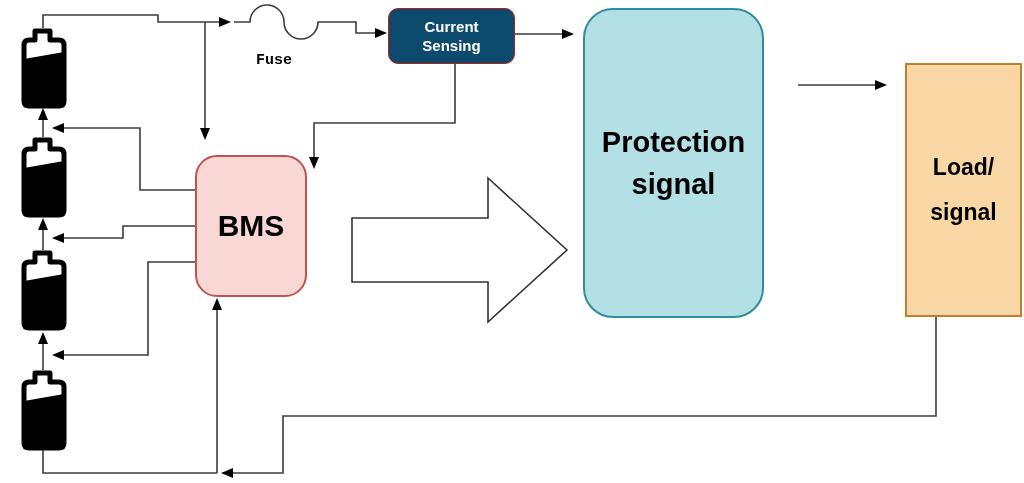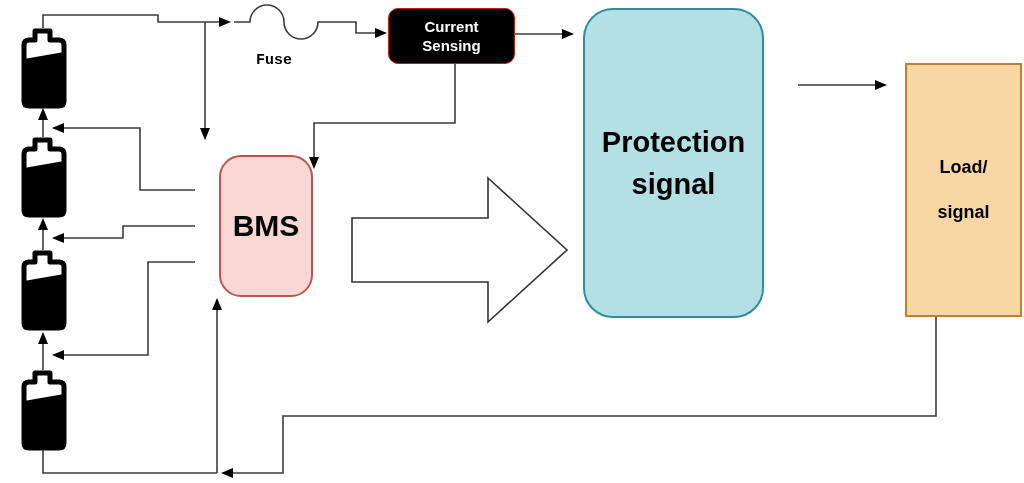--- a/index.html
+++ b/index.html
@@ -16,46 +16,45 @@
     display:flex;
     flex-direction:column;
     justify-content:center;
     align-items:center;
     text-align:center;
     font-weight:700;
     color:#000;
   }
   #current-sensing{
     left:388px;top:8px;width:127px;height:56px;
-    background:#000000;
+    background:#0c4a6e;
     border:1px solid #c21a10;
     border-radius:10px;
     color:#ffffff;
     font-size:15px;line-height:19px;
   }
   #bms{
-    left:195px;top:155px;width:94px;height:142px;
+    left:195px;top:155px;width:112px;height:142px;
     background:#f8d7d4;
     border:2px solid #bf5350;
     border-radius:22px;
     font-size:30px;
-    margin-left:24px;
   }
   #protection{
     left:583px;top:8px;width:181px;height:310px;
     background:#b2e0e4;
     border:2px solid #2f8e9b;
     border-radius:30px;
     font-size:29px;line-height:42px;
   }
   #load-charger{
     left:905px;top:63px;width:117px;height:254px;
     background:#f8d7a4;
     border:2px solid #c17f2f;
-    font-size:18px;line-height:45px;
+    font-size:23px;line-height:45px;
   }
   .floating-label{
     position:absolute;
     font-weight:700;
     color:#000;
     text-align:center;
     font-family:Liberation Mono, monospace;
   }
   #fuse-label{left:244px;top:52px;width:60px;font-size:15px;}
   #signal-label{left:352px;top:238px;width:180px;font-size:22px;}

